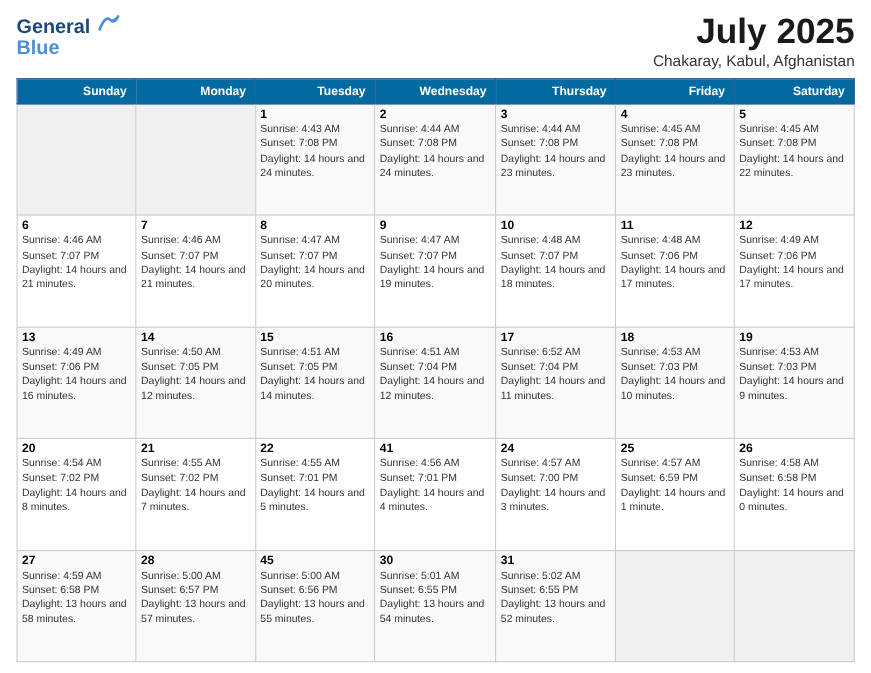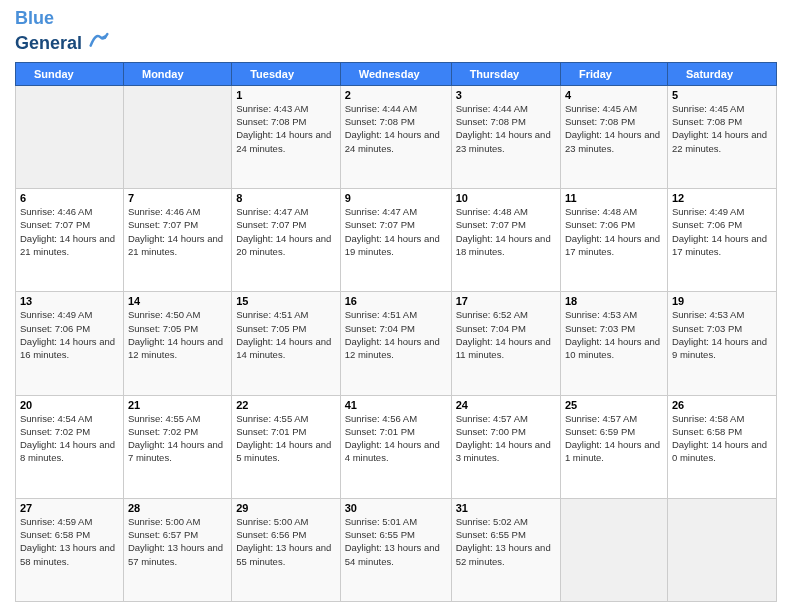--- a/index.html
+++ b/index.html
@@ -50,24 +50,24 @@
       font-size: 14px;
       color: #333;
     }
     .calendar {
       width: 100%;
       border-collapse: collapse;
       flex: 1;
       font-size: 10px;
     }
     .calendar th {
-      background-color: #3b82f6;
+      background-color: #0369a1;
       color: white;
-      padding: 5px 18px;
-      text-align: left;
+      padding: 5px 8px;
+      text-align: right;
       font-size: 11px;
       font-weight: bold;
       border: 1px solid #2a5a9f;
     }
     .calendar td {
       border: 1px solid #ccc;
       padding: 3px 4px;
       vertical-align: top;
       width: 113px;
       height: 82px;
@@ -94,30 +94,34 @@
       background: #f0f0f0 !important;
     }
   </style>
 </head>
 <body>
 
 <div class="page">
   <div class="header">
     <div class="logo">
       <div>
-        <div style="font-size:18px;font-weight:bold;color:#4a90d9;margin-top:-2px;">Blue</div>
         <div style="display:flex;align-items:center;">
           <span class="logo-text">General
             <svg class="logo-icon" viewBox="0 0 24 20" fill="none" xmlns="http://www.w3.org/2000/svg">
               <path d="M2 18 Q8 2 14 8 Q18 12 22 4" stroke="#4a90d9" stroke-width="3" fill="none" stroke-linecap="round"></path>
               <path d="M14 8 L22 4 L20 10" fill="#4a90d9"></path>
             </svg>
           </span>
         </div>
+        <div style="font-size:18px;font-weight:bold;color:#4a90d9;margin-top:-2px;">Blue</div>
       </div>
+    </div>
+    <div class="title-block">
+      <div class="main-title">July 2025</div>
+      <div class="subtitle">Chakaray, Kabul, Afghanistan</div>
     </div>
   </div>
 
   <table class="calendar">
     <thead>
       <tr>
       <th>Sunday</th>
           <th>Monday</th>
           <th>Tuesday</th>
           <th>Wednesday</th>
@@ -356,21 +360,21 @@
           </td>
           <td>
             <span class="day-number">28</span>
             <div class="day-info">
               <div>Sunrise: 5:00 AM</div>
               <div>Sunset: 6:57 PM</div>
               <div>Daylight: 13 hours and 57 minutes.</div>
             </div>
           </td>
           <td>
-            <span class="day-number">29</span>
+            <span class="day-number">45</span>
             <div class="day-info">
               <div>Sunrise: 5:00 AM</div>
               <div>Sunset: 6:56 PM</div>
               <div>Daylight: 13 hours and 55 minutes.</div>
             </div>
           </td>
           <td>
             <span class="day-number">30</span>
             <div class="day-info">
               <div>Sunrise: 5:01 AM</div>

